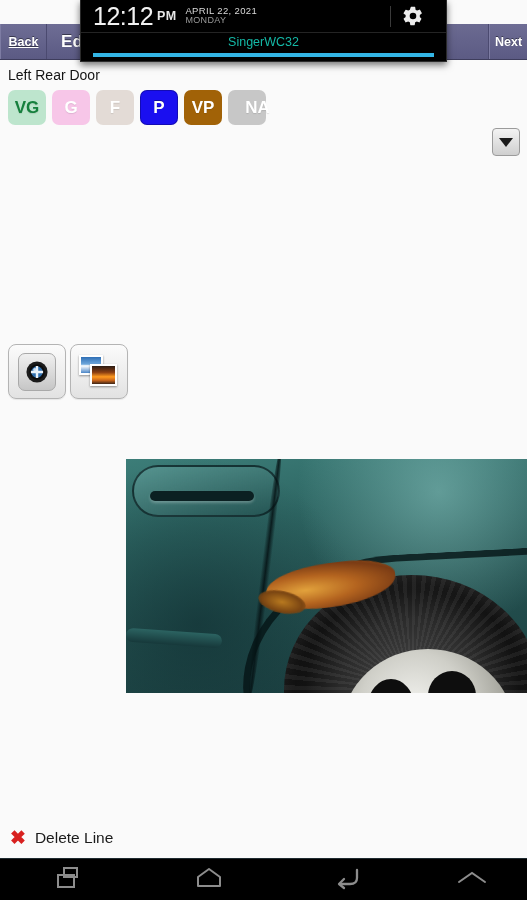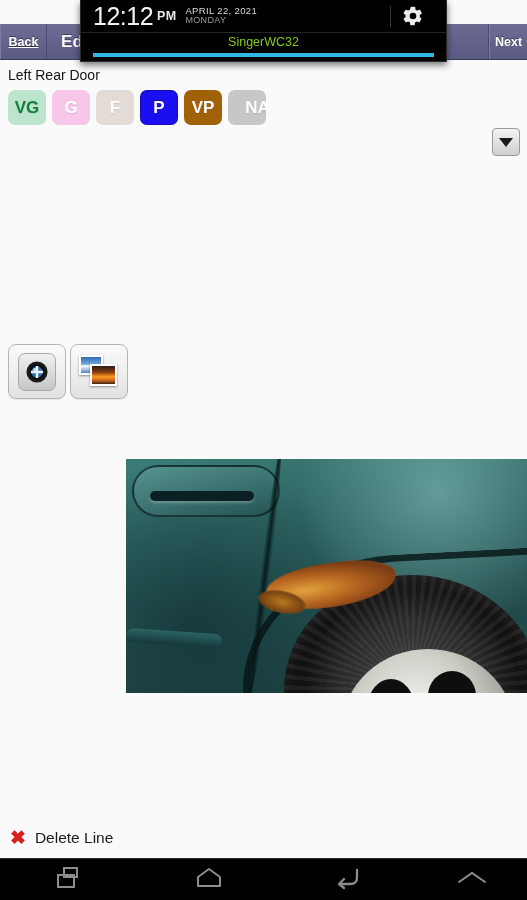--- a/index.html
+++ b/index.html
@@ -52,21 +52,21 @@
   .datewrap{ margin-left:9px; line-height:1.08; }
   .dline1{ color:#d9d9d9; font-size:9.5px; letter-spacing:.35px; }
   .dline2{ color:#9a9a9a; font-size:9px; letter-spacing:.35px; }
   .notif-divider{
     width:1px; height:21px; background:#3a3a3a; margin-left:auto;
   }
   .gear{ width:44px; display:flex; align-items:center; justify-content:center; }
   .notif-bot{ position:relative; height:28px; }
   .notif-label{
     position:absolute; left:0; right:0; top:2px; text-align:center;
-    color:#84cc16; font-size:12.5px;
+    color:#14b8a6; font-size:12.5px;
   }
   .progress-track{
     position:absolute; left:12px; right:12px; bottom:4px; height:4px;
     background:#111;
   }
   .progress-fill{ height:100%; background:#33b5e5; }
 
   
   .section-label{
     position:absolute; left:8px; top:67px;

